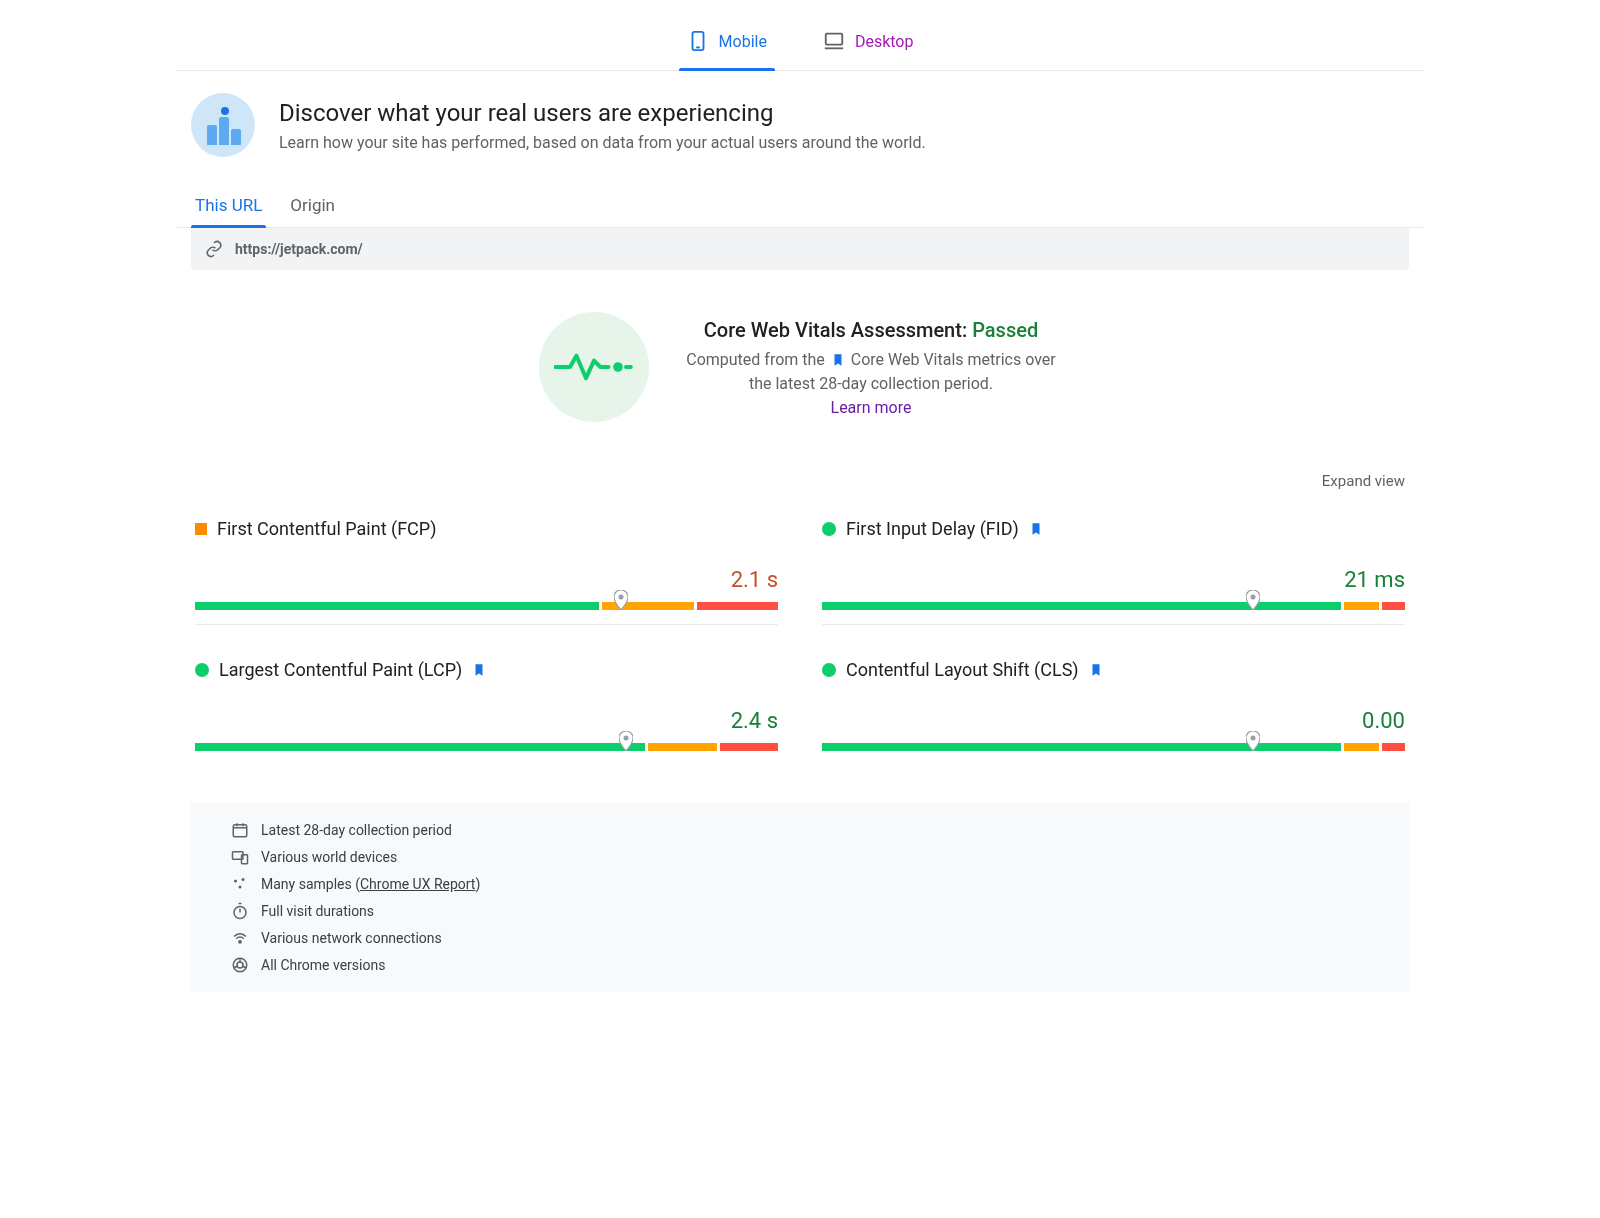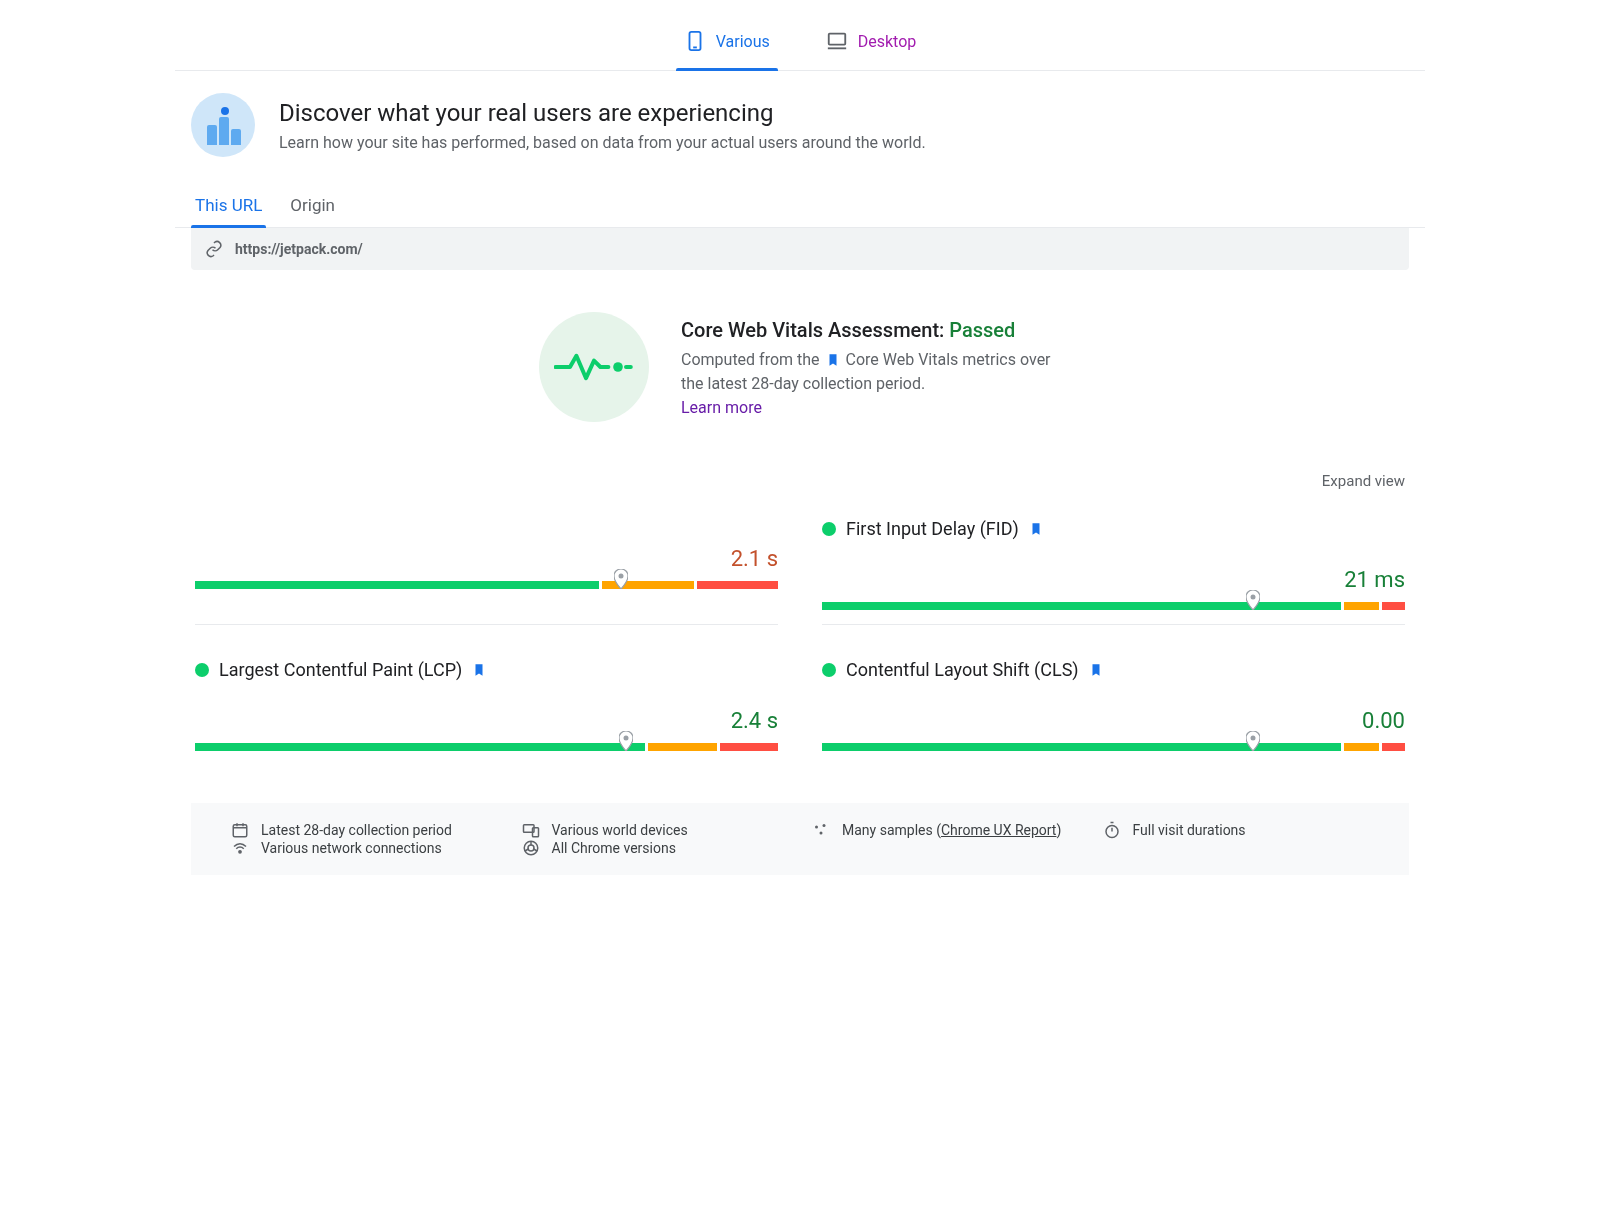--- a/index.html
+++ b/index.html
@@ -99,21 +99,21 @@
     padding: 42px 0 20px 0;
     align-items: center;
   }
   .pulse-circle {
     width: 110px; height: 110px; border-radius: 50%;
     background: #e6f4ea;
     display:flex; align-items:center; justify-content:center;
     flex-shrink:0;
   }
   .pulse-circle svg { width: 80px; height: 40px; }
-  .assessment-text { max-width: 380px; }
+  .assessment-text { max-width: 380px; text-align: center; }
   .assessment-text .title { font-size: 20px; font-weight: 500; }
   .assessment-text .title .status { color: #188038; }
   .assessment-text .desc { color: #5f6368; font-size: 16px; margin-top: 6px; line-height: 1.5;}
   .assessment-text .desc .bm { color: #1a73e8; vertical-align: -2px; margin: 0 2px;}
   .assessment-text .learn { color: #681da8; font-size: 16px; margin-top: 2px; display:inline-block; cursor:pointer;}
 
   .expand-row { display:flex; justify-content:flex-end; padding: 30px 20px 20px 20px; color:#5f6368; font-size:15px; cursor:pointer;}
 
   .metrics {
     display: grid;
@@ -147,39 +147,39 @@
     position:absolute; top:-12px;
     transform: translateX(-50%);
   }
   .gauge .marker svg { width:14px; height: 20px; display:block;}
 
   .footer-box {
     background:#f8f9fa;
     margin: 14px 16px 20px 16px;
     padding: 18px 40px;
     display:grid;
-    grid-template-columns: repeat(4,1fr);
-    gap: 0 24px;
+    grid-template-columns: repeat(1,1fr);
+    gap: 9px 24px;
     color:#3c4043;
     font-size:14px;
   }
   .footer-item { display:flex; align-items:center; gap:12px;}
   .footer-item svg { width:18px; height:18px; flex-shrink:0; color:#5f6368;}
   .footer-item a { color:#3c4043; text-decoration: underline; cursor:pointer;text-align:right;}
 </style>
 </head>
 <body>
 
 <div class="device-tabs">
   <div class="device-tab active">
     <svg viewBox="0 0 24 24" fill="none" stroke="#1a73e8" stroke-width="2">
         <rect x="6" y="2" width="12" height="20" rx="2"></rect>
         <line x1="10" y1="19" x2="14" y2="19"></line>
       </svg>
-    <span>Various</span>
+    <span>Mobile</span>
   </div>
   <div class="device-tab">
     <svg viewBox="0 0 24 24" fill="none" stroke="#5f6368" stroke-width="2">
         <rect x="3" y="4" width="18" height="12" rx="1"></rect>
         <line x1="2" y1="20" x2="22" y2="20"></line>
       </svg>
     <span>Desktop</span>
   </div>
 </div>
 
@@ -230,20 +230,24 @@
     </div>
     <span class="learn">Learn more</span>
   </div>
 </div>
 
 <div class="expand-row">Expand view</div>
 
 <div class="metrics">
 
   <div class="metric">
+    <div class="metric-head">
+      <span class="metric-square"></span>
+      <span>First Contentful Paint (FCP)</span>
+    </div>
     <div class="metric-value-row">
       <span class="metric-value orange">2.1 s</span>
     </div>
     <div class="gauge">
         <div class="seg green" style="width:70%"></div>
         <div class="seg orange" style="width:16%"></div>
         <div class="seg red" style="width:14%"></div>
         <div class="marker" style="left:73%">
           <svg viewBox="0 0 14 20">
             <path d="M7 0 C3 0 0 3 0 7 C0 12 7 20 7 20 C7 20 14 12 14 7 C14 3 11 0 7 0 Z" fill="#fff" stroke="#9aa0a6" stroke-width="1.2"></path>

